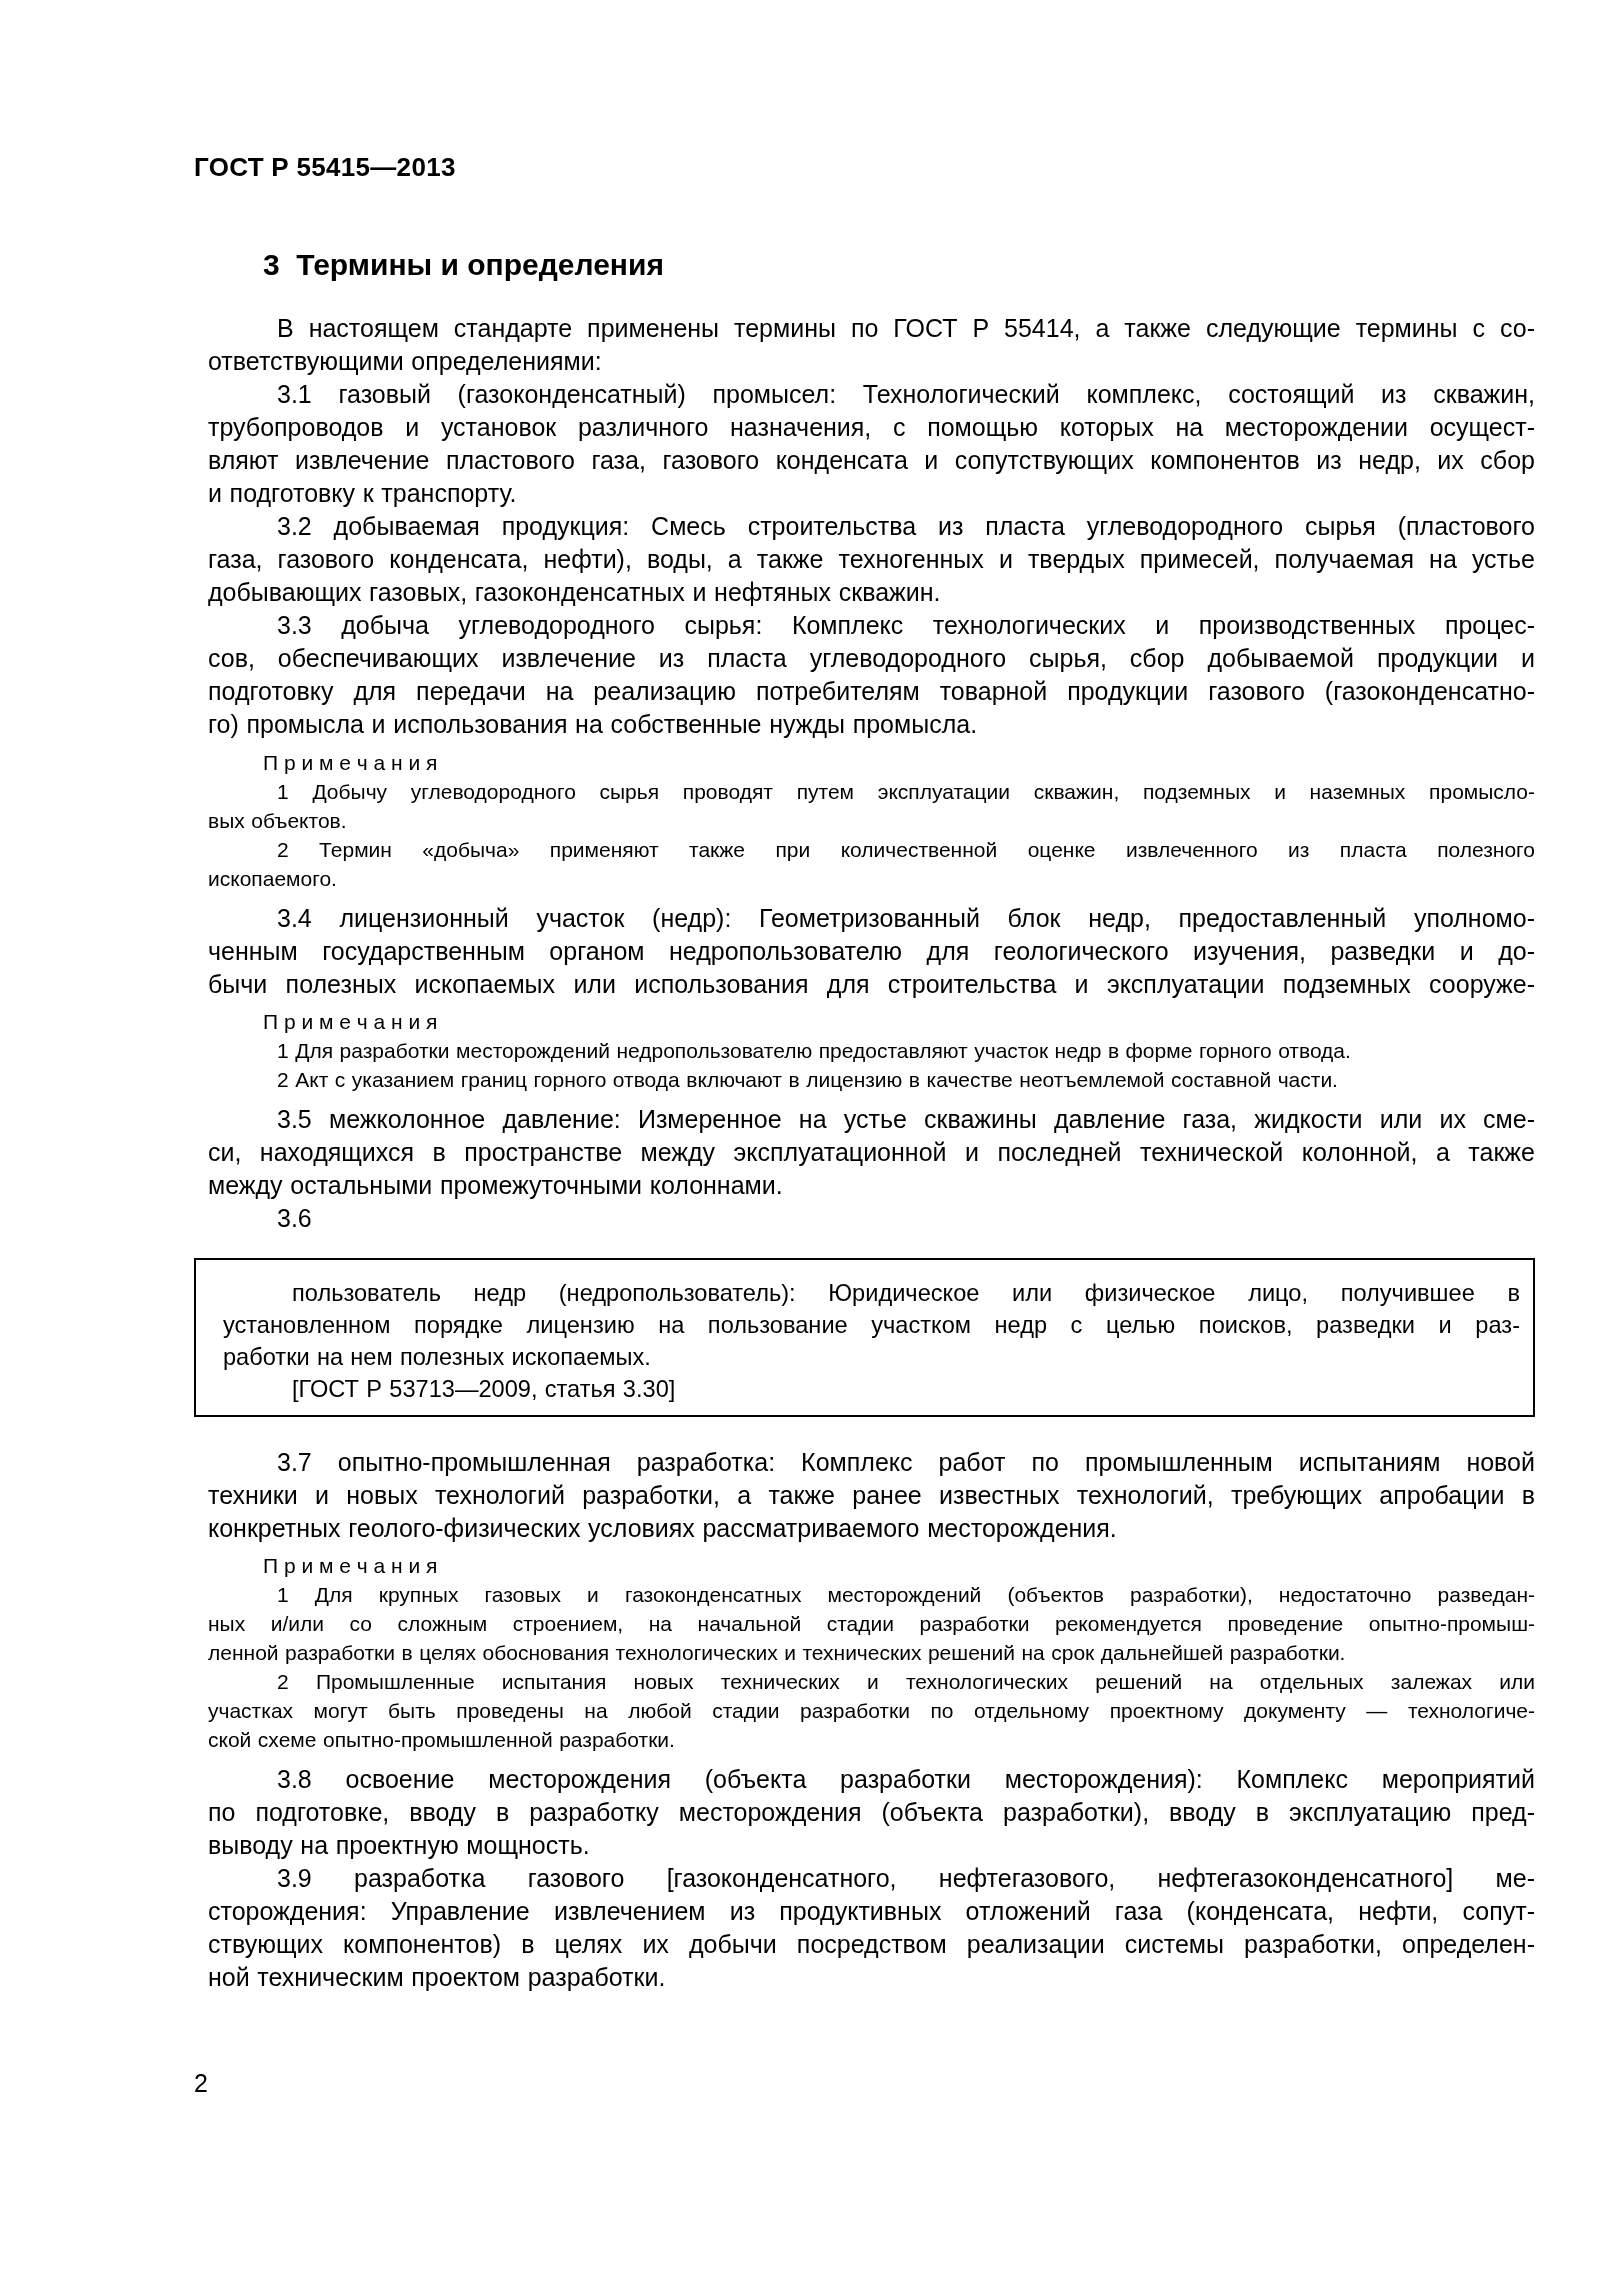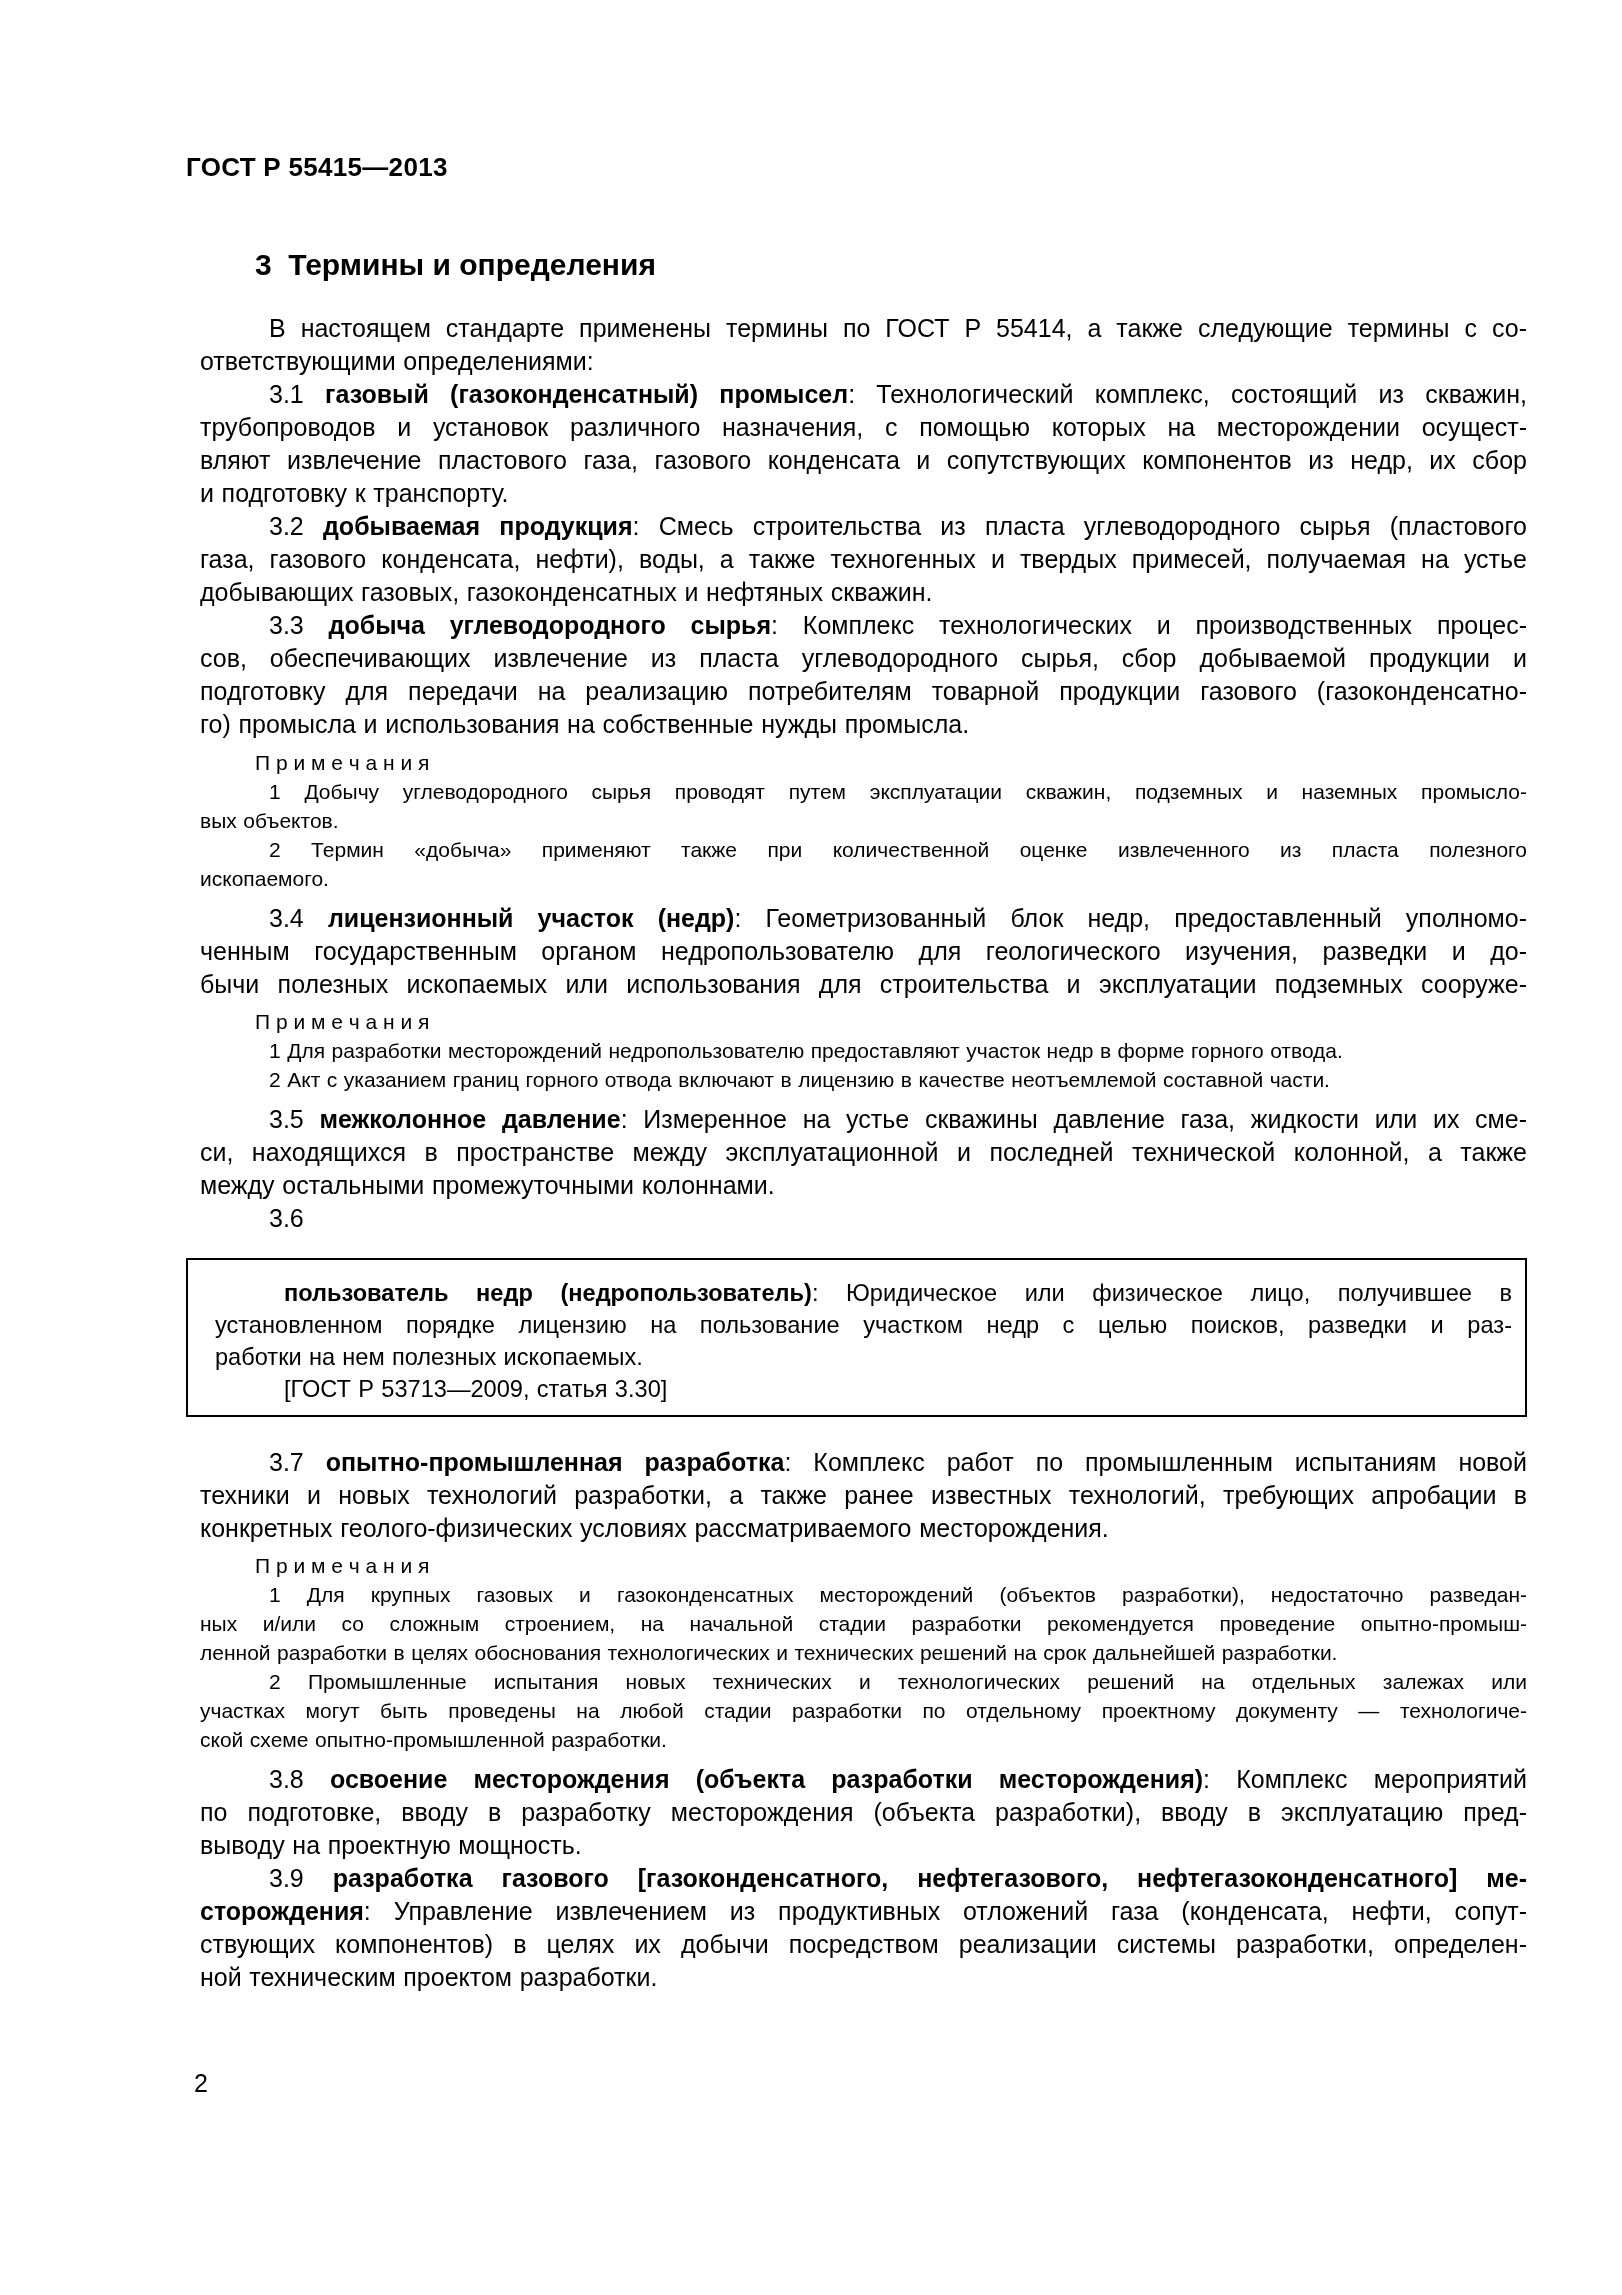--- a/index.html
+++ b/index.html
@@ -7,21 +7,21 @@
     position:relative;
     width:1623px; height:2295px;
     background:#ffffff;
     color:#000;
     font-family:"Liberation Sans", sans-serif;
     margin:0 auto;
     overflow:hidden;
   }
   .content {
     position:absolute;
-    left:186px; top:152px;
+    left:194px; top:152px;
     width:1341px;
   }
   .doc-header {
     font-size:26px; font-weight:bold; line-height:30px;
     letter-spacing:0.3px;
   }
   .section-heading {
     font-size:30px; font-weight:bold; line-height:37px;
     margin:64px 0 0 0; text-indent:69px;
   }
@@ -42,21 +42,21 @@
     text-indent:69px; margin-top:6.5px;
   }
   .para.note + .para.body { margin-top:9.2px; }
   .label + .para.note { margin-top:0; }
   .box {
     border:2.6px solid #000;
     margin:23px 0 29px 0;
     padding:17px 13px 9.2px 13px;
   }
   .box .ln { font-size:23.6px; line-height:32px; }
-  .b { font-weight:bold; }
+  .b { font-weight:normal; }
   .page-number {
     position:absolute;
     left:194px; top:2068px;
     font-size:25px; line-height:30px;
   }
 </style>
 </head>
 <body>
 
 <div class="page">

